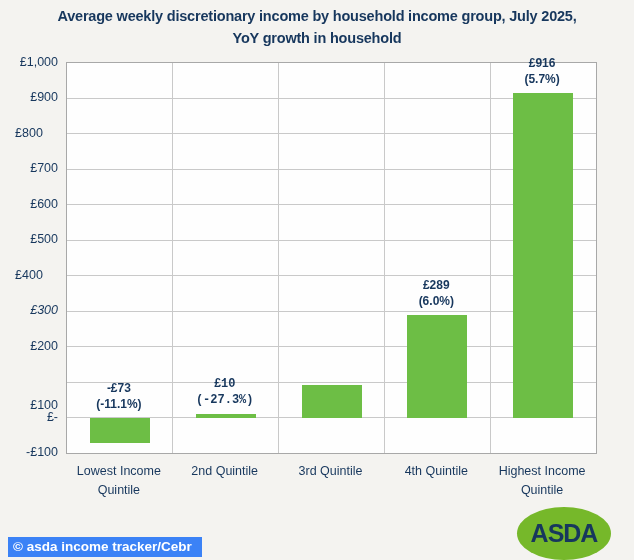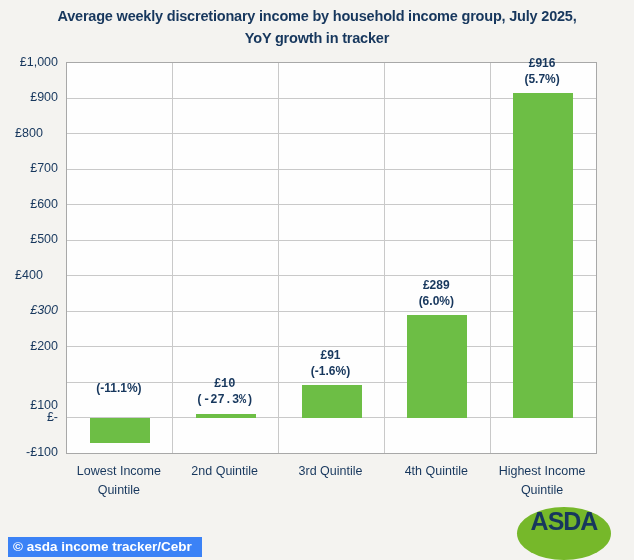--- a/index.html
+++ b/index.html
@@ -97,38 +97,38 @@
   }
   .asda-logo{
     position:absolute;
     left:517px;
     top:507px;
     width:94px;
     height:53px;
     border-radius:50%;
     background:#76b82a;
     display:flex;
-    align-items:flex-start;
+    align-items:center;
     justify-content:center;
   }
   .asda-logo span{
     color:#17375d;
     font-weight:bold;
     font-size:25px;
     letter-spacing:-1px;
   }
 </style>
 </head>
 <body>
 
 <div class="page">
 
   <div class="chart-title">
     <div>Average weekly discretionary income by household income group, July 2025,</div>
-    <div>YoY growth in tracker</div>
+    <div>YoY growth in household</div>
   </div>
 
   <div class="plot-area">
       <div class="hgrid" style="top: 34.9545px;"></div>
       <div class="hgrid" style="top: 70.4091px;"></div>
       <div class="hgrid" style="top: 105.864px;"></div>
       <div class="hgrid" style="top: 141.318px;"></div>
       <div class="hgrid" style="top: 176.773px;"></div>
       <div class="hgrid" style="top: 212.227px;"></div>
       <div class="hgrid" style="top: 247.682px;"></div>
@@ -168,29 +168,26 @@
       <div class="x-label" style="left: 488.1px;">Highest Income Quintile</div>
     </div>
 
   <div class="copyright">© asda income tracker/Cebr</div>
 
   <div class="asda-logo">
     <span>ASDA</span>
   </div>
 
 <div class="bar-label" style="left: 63.9px; top: 379.545px; color: rgb(23, 55, 93);">
+      <div>-£73</div>
       <div>(-11.1%)</div>
     </div>
     <div class="bar-label" style="left: 169.7px; top: 376px; color: rgb(23, 55, 93); font-family: Liberation Mono, monospace;">
       <div>£10</div>
       <div>(-27.3%)</div>
-    </div>
-    <div class="bar-label" style="left: 275.5px; top: 347.282px; color: rgb(23, 55, 93);">
-      <div>£91</div>
-      <div>(-1.6%)</div>
     </div>
     <div class="bar-label" style="left: 381.3px; top: 277.082px; color: rgb(23, 55, 93);">
       <div>£289</div>
       <div>(6.0%)</div>
     </div>
     <div class="bar-label" style="left: 487.1px; top: 54.7818px; color: rgb(23, 55, 93);">
       <div>£916</div>
       <div>(5.7%)</div>
     </div>
   </div>

